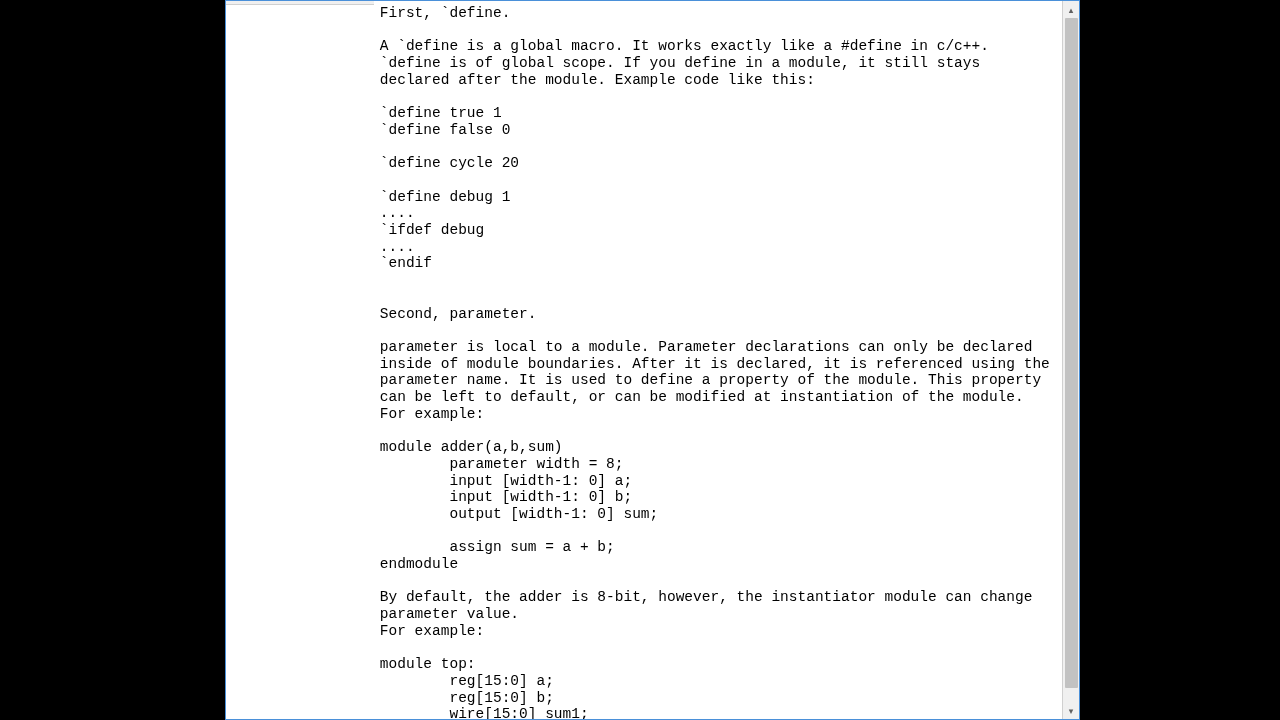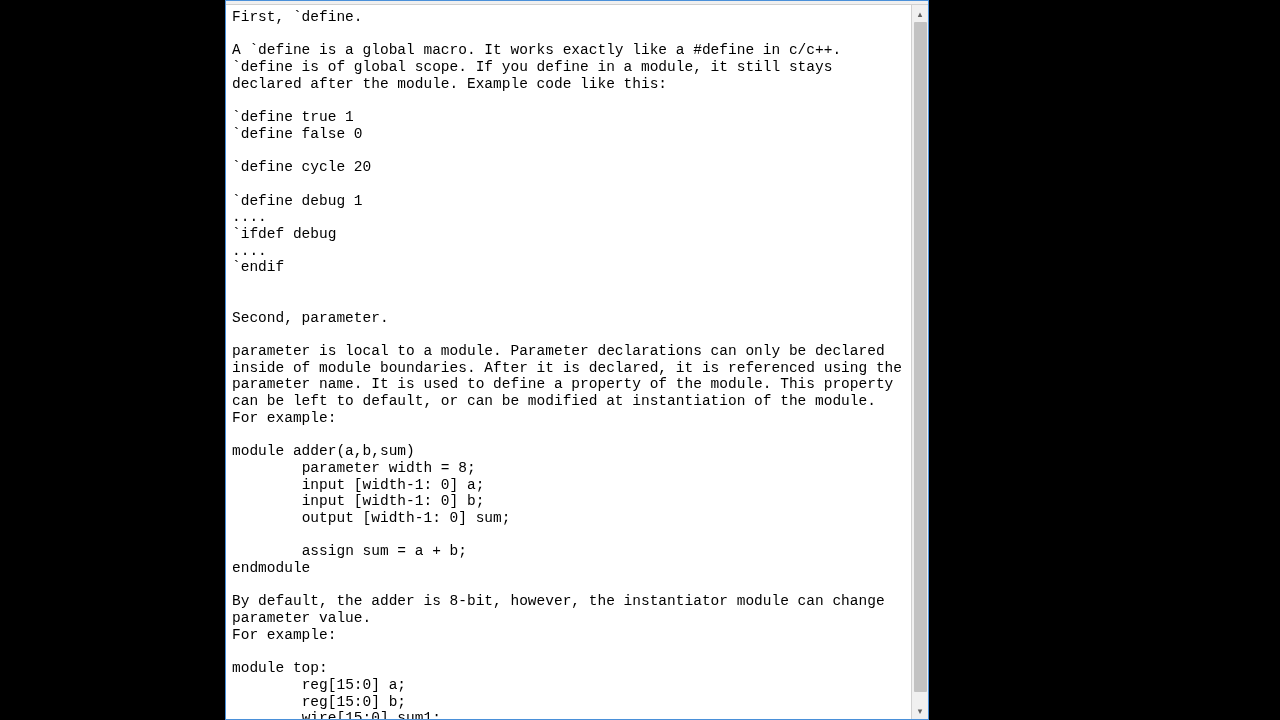--- a/index.html
+++ b/index.html
@@ -7,26 +7,26 @@
       background: #000;
       width: 1280px;
       height: 720px;
       overflow: hidden;
       position: relative;
     }
     .window {
       position: absolute;
       left: 225px;
       top: 0;
-      width: 704px;
+      width: 855px;
       height: 720px;
       background: #fff;
       border: 1px solid #4a90d9;
       display: flex;
-      flex-direction: column;
+      flex-direction: row;
     }
     .menubar {
       height: 4px;
       background: #f0f0f0;
       border-bottom: 1px solid #d0d0d0;
       font-size: 11px;
       color: #666;
       padding-left: 4px;
       overflow: hidden;
       display: flex;

